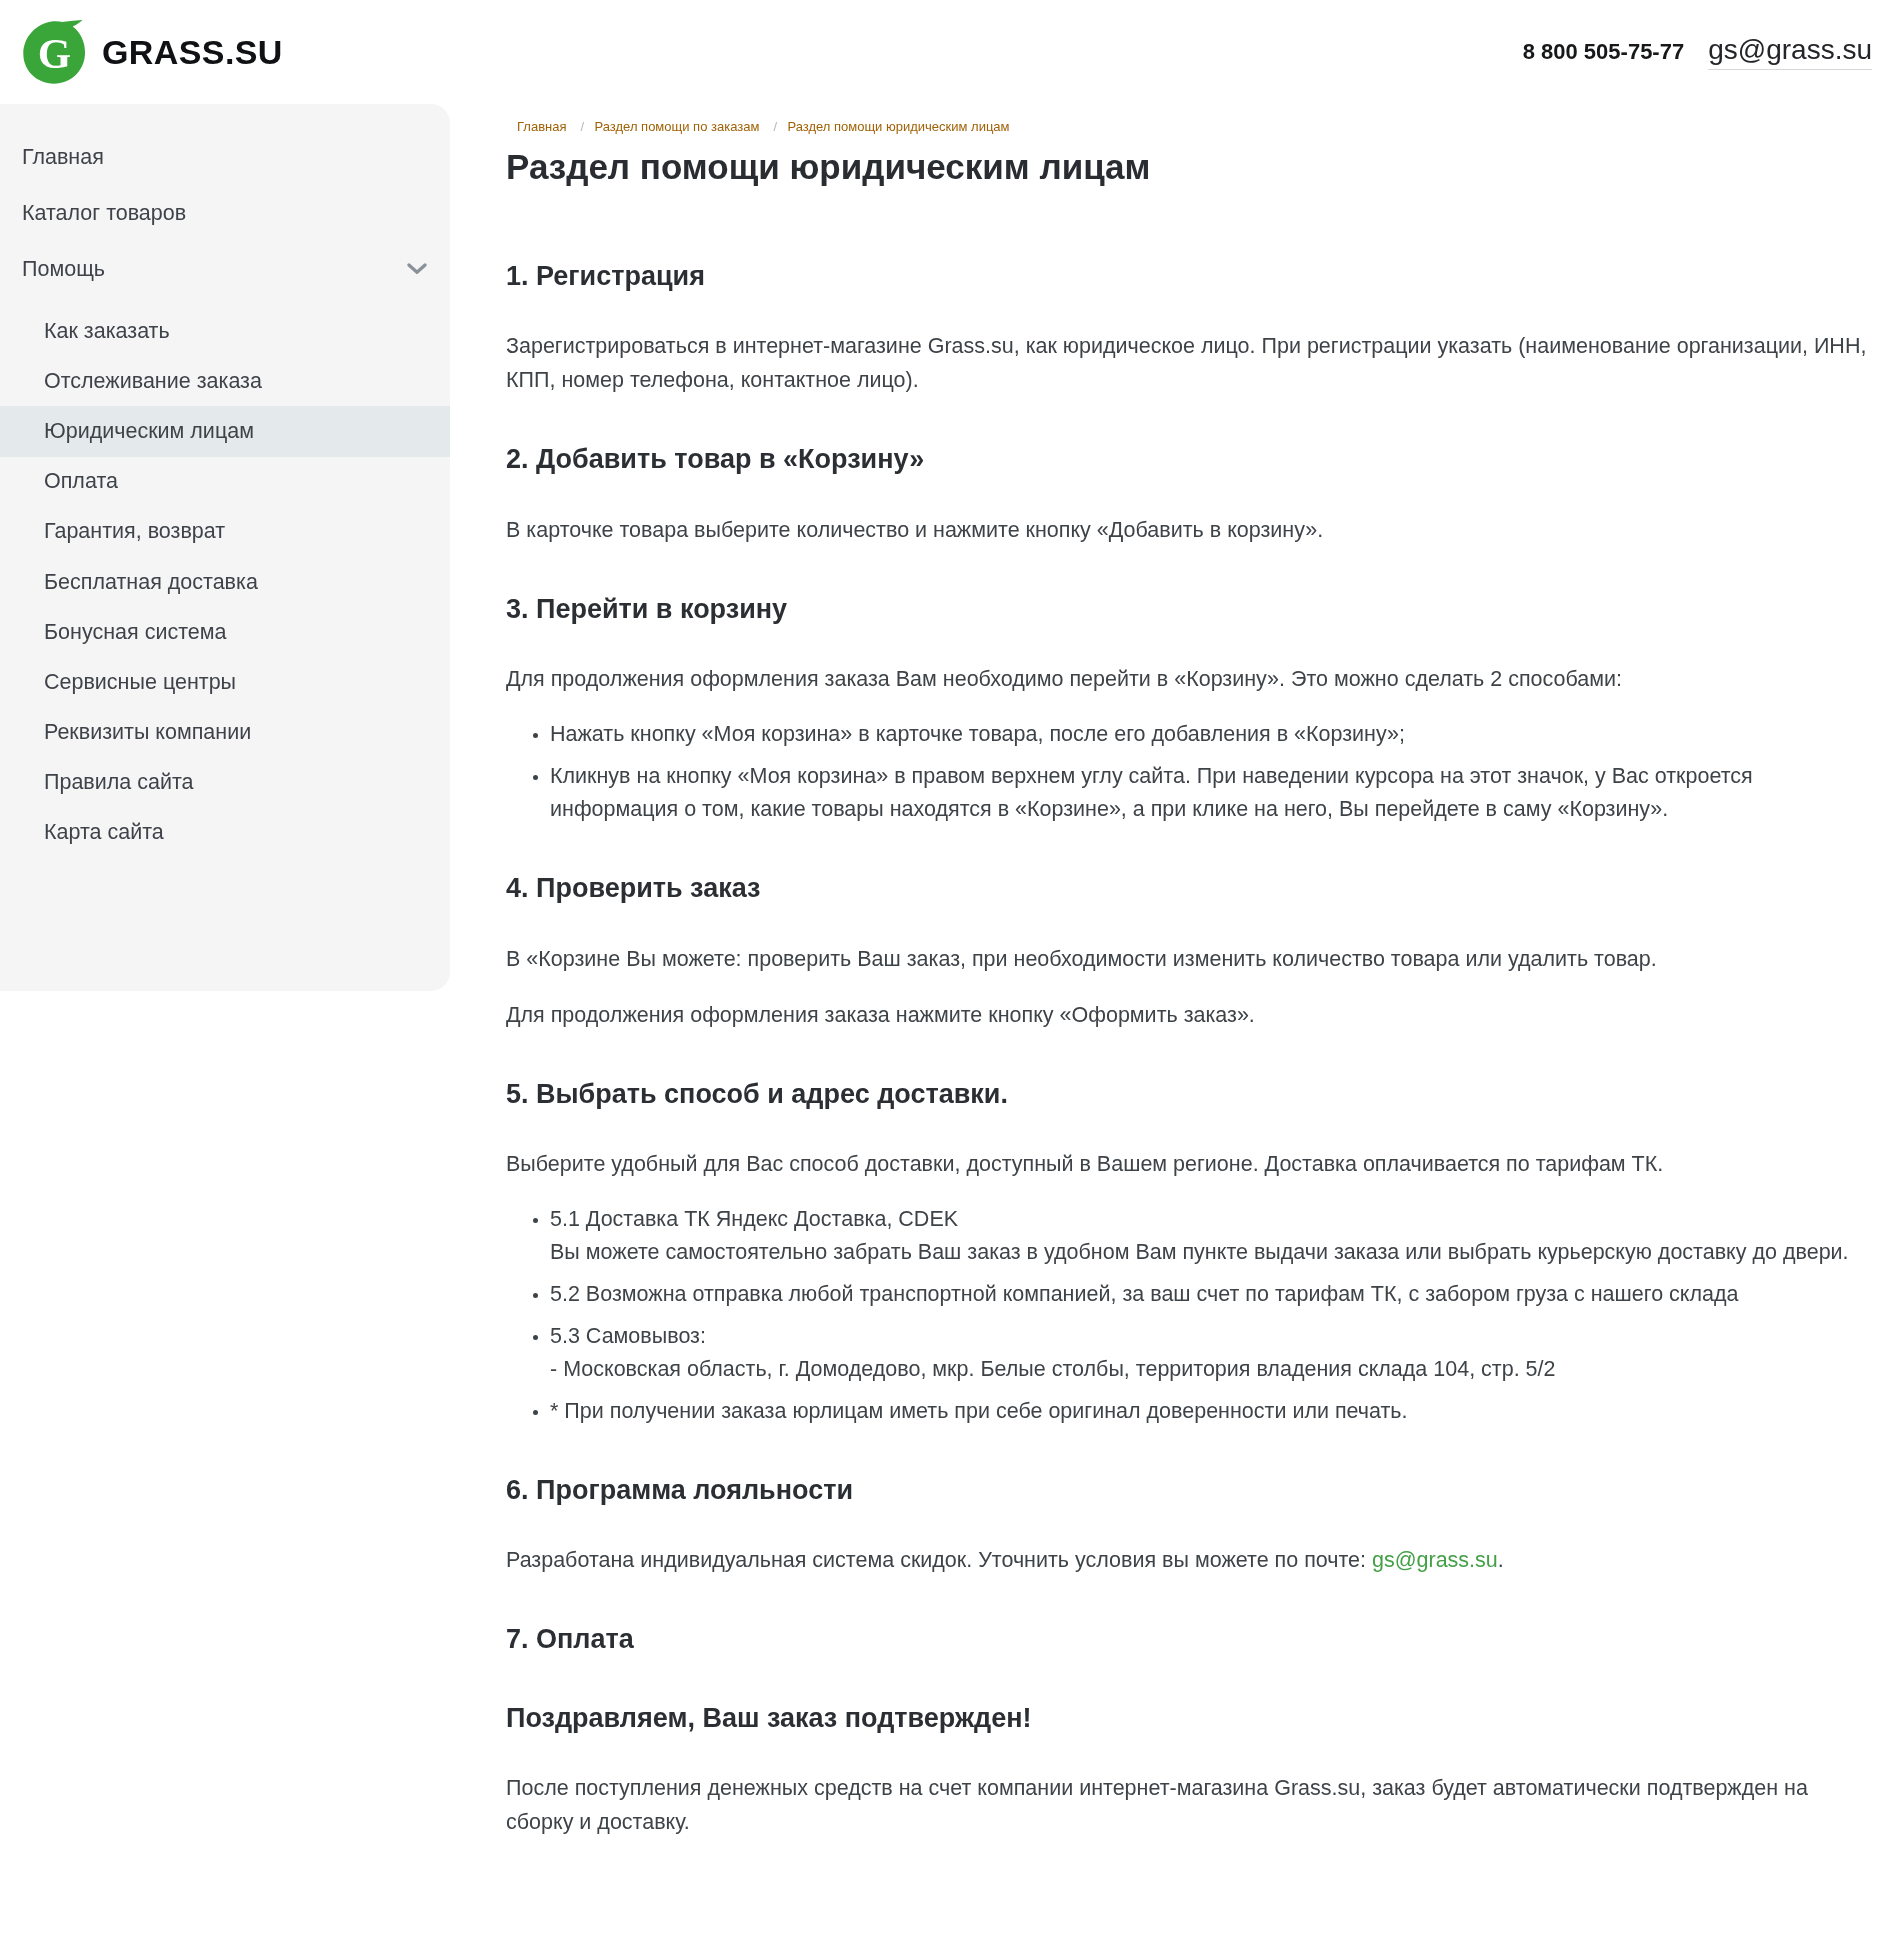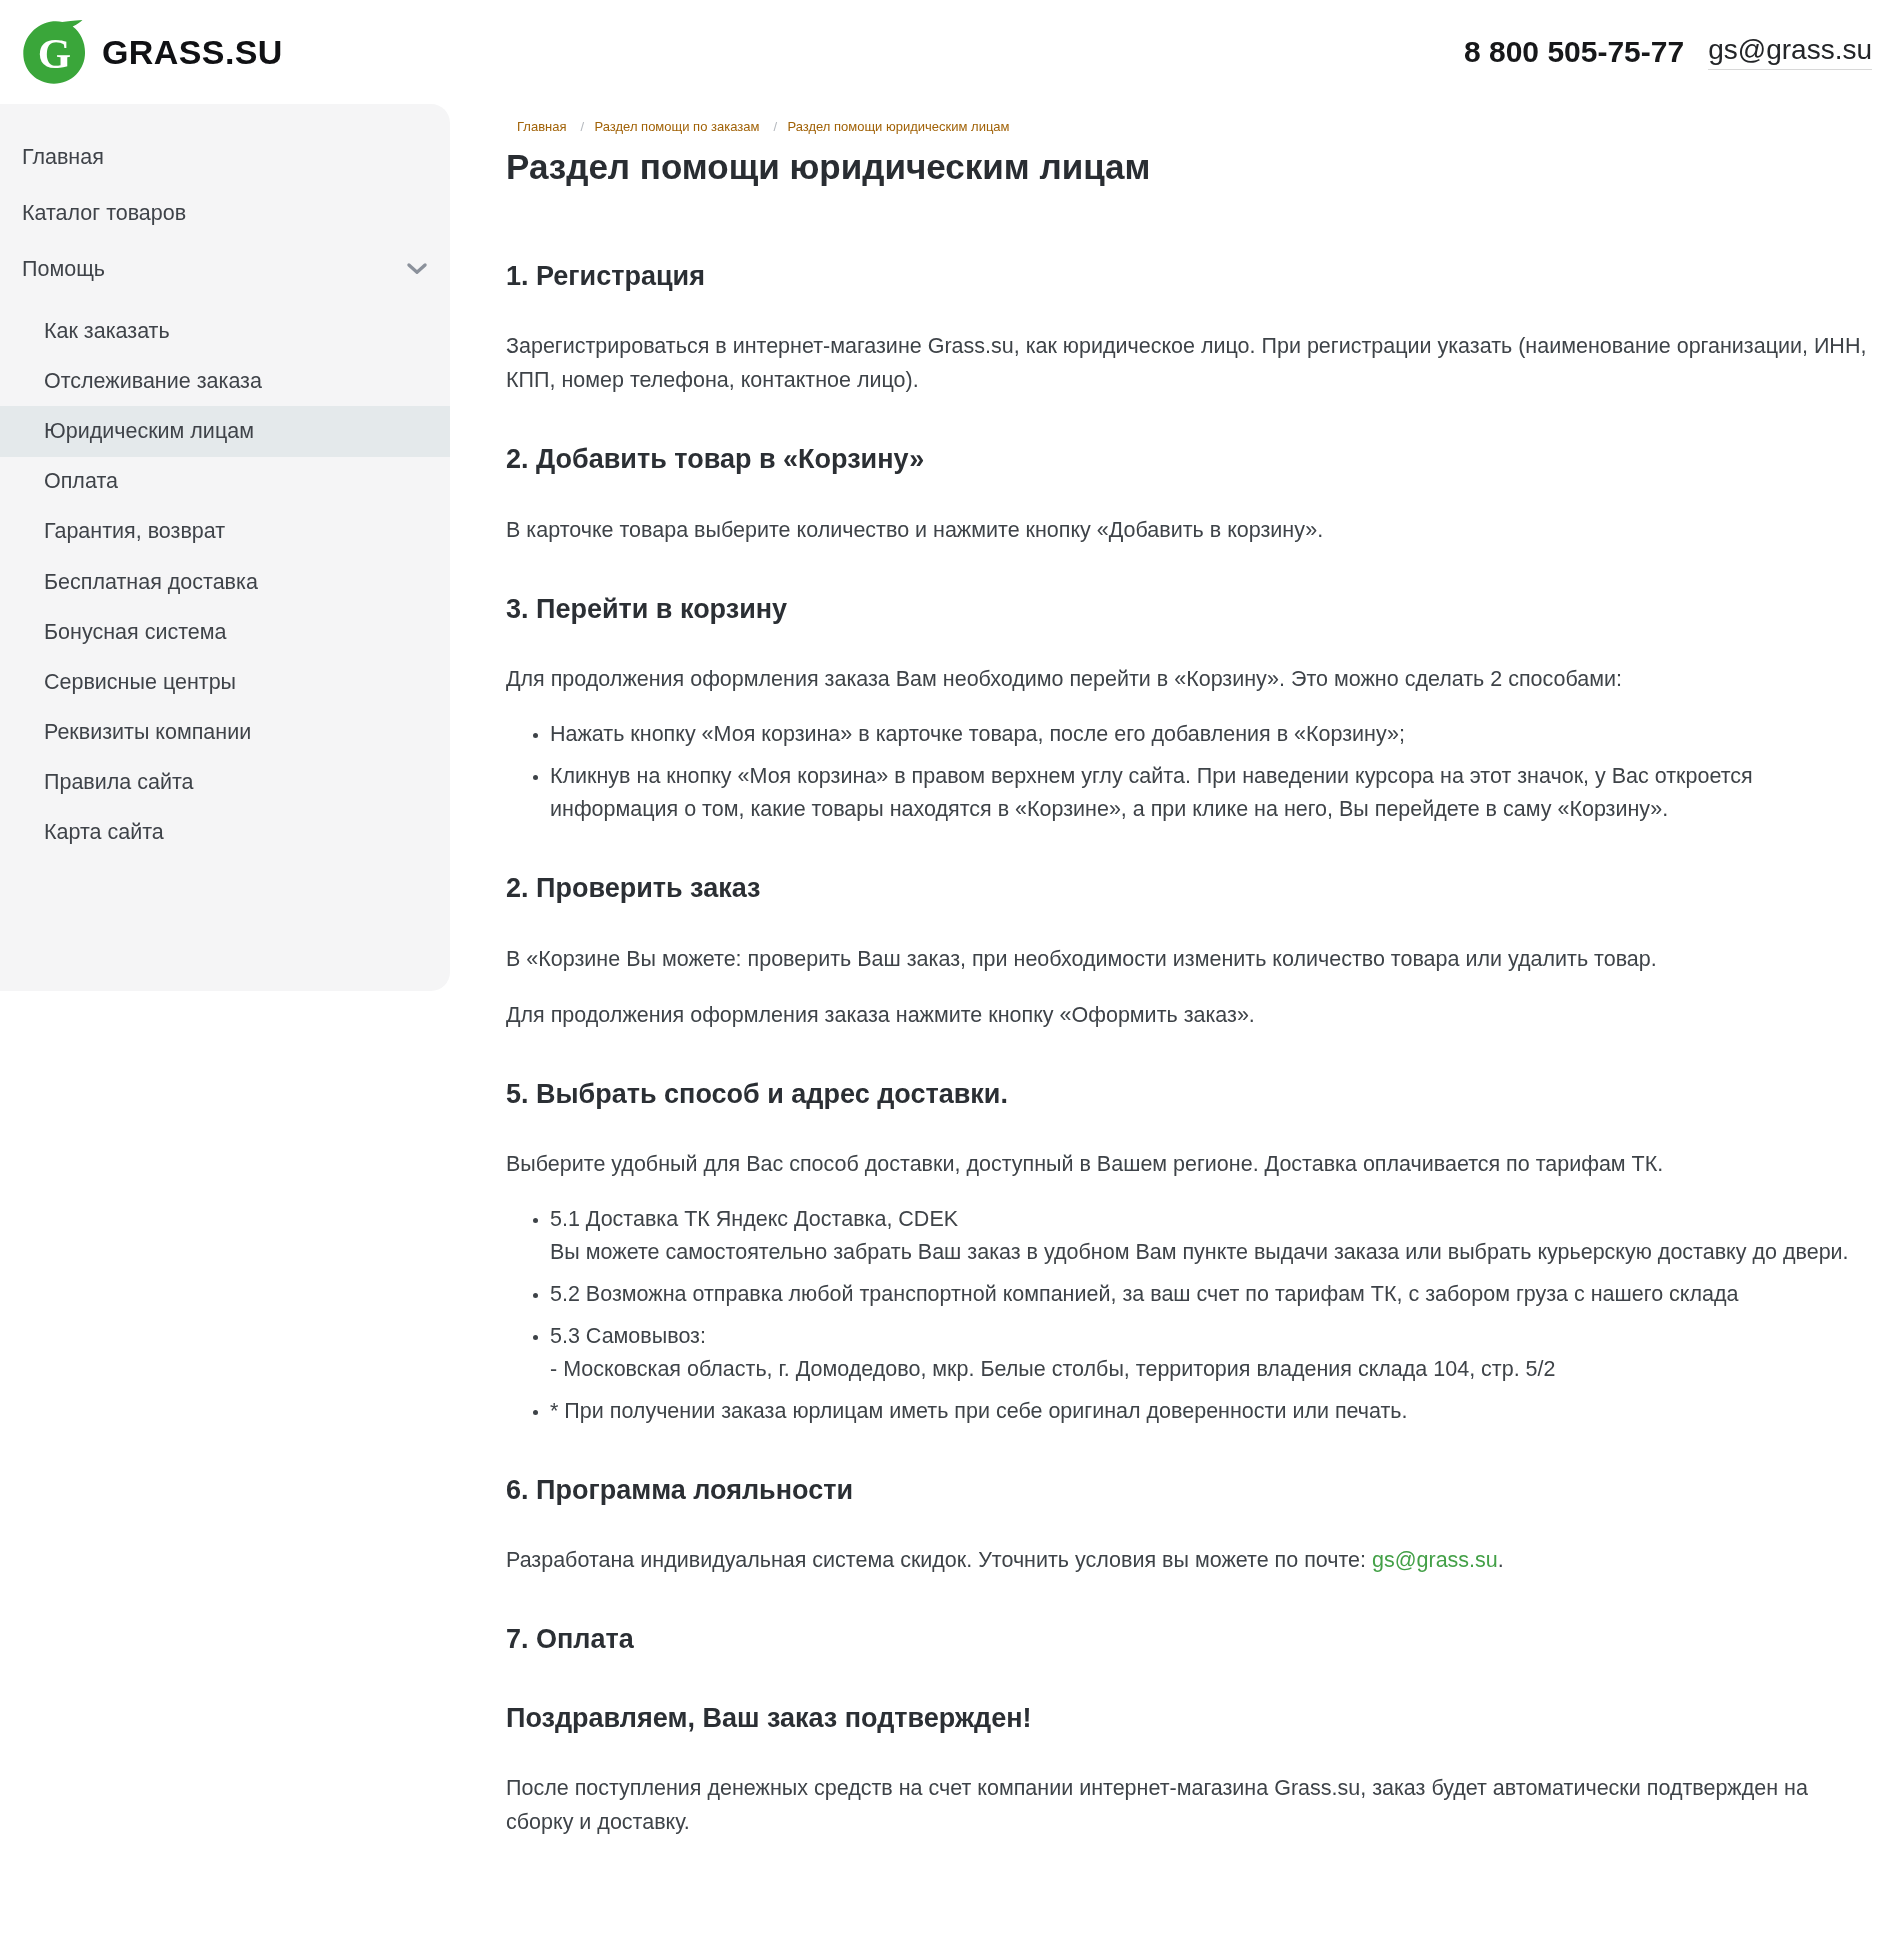--- a/index.html
+++ b/index.html
@@ -11,21 +11,21 @@
   }
   
   .header {
     height: 104px; display: flex; align-items: center; justify-content: space-between;
     padding: 0 25px 0 22px; background: #fff;
   }
   .logo { display: flex; align-items: center; gap: 15px; cursor: pointer; }
   .logo-mark { width: 65px; height: 65px; display: block; }
   .logo-text { font-size: 34px; font-weight: bold; color: #101114; letter-spacing: 0.4px; }
   .contacts { display: flex; align-items: center; gap: 24px; }
-  .phone { font-size: 30px; font-weight: bold; color: #17181a; text-decoration: none; }
+  .phone { font-size: 22px; font-weight: bold; color: #17181a; text-decoration: none; }
   .email {
     font-size: 28px; color: #232528; text-decoration: none;
     border-bottom: 1.5px solid #d8d8d8; padding-bottom: 2.2px;
   }
   
   .layout { display: flex; align-items: flex-start; }
   
   .sidebar {
     width: 450px; flex: 0 0 450px;
     background: #f5f5f6; border-radius: 0 19px 19px 0;
@@ -124,21 +124,21 @@
     <h2>2. Добавить товар в «Корзину»</h2>
     <p>В карточке товара выберите количество и нажмите кнопку «Добавить в корзину».</p>
 
     <h2>3. Перейти в корзину</h2>
     <p>Для продолжения оформления заказа Вам необходимо перейти в «Корзину». Это можно сделать 2 способами:</p>
     <ul class="bullets">
       <li>Нажать кнопку «Моя корзина» в карточке товара, после его добавления в «Корзину»;</li>
       <li>Кликнув на кнопку «Моя корзина» в правом верхнем углу сайта. При наведении курсора на этот значок, у Вас откроется информация о том, какие товары находятся в «Корзине», а при клике на него, Вы перейдете в саму «Корзину».</li>
     </ul>
 
-    <h2>2. Проверить заказ</h2>
+    <h2>4. Проверить заказ</h2>
     <p>В «Корзине Вы можете: проверить Ваш заказ, при необходимости изменить количество товара или удалить товар.</p>
     <p>Для продолжения оформления заказа нажмите кнопку «Оформить заказ».</p>
 
     <h2>5. Выбрать способ и адрес доставки.</h2>
     <p>Выберите удобный для Вас способ доставки, доступный в Вашем регионе. Доставка оплачивается по тарифам ТК.</p>
     <ul class="bullets">
       <li>
         <span>5.1 Доставка ТК Яндекс Доставка, CDEK</span><br>
         <span>Вы можете самостоятельно забрать Ваш заказ в удобном Вам пункте выдачи заказа или выбрать курьерскую доставку до двери.</span>
       </li>

